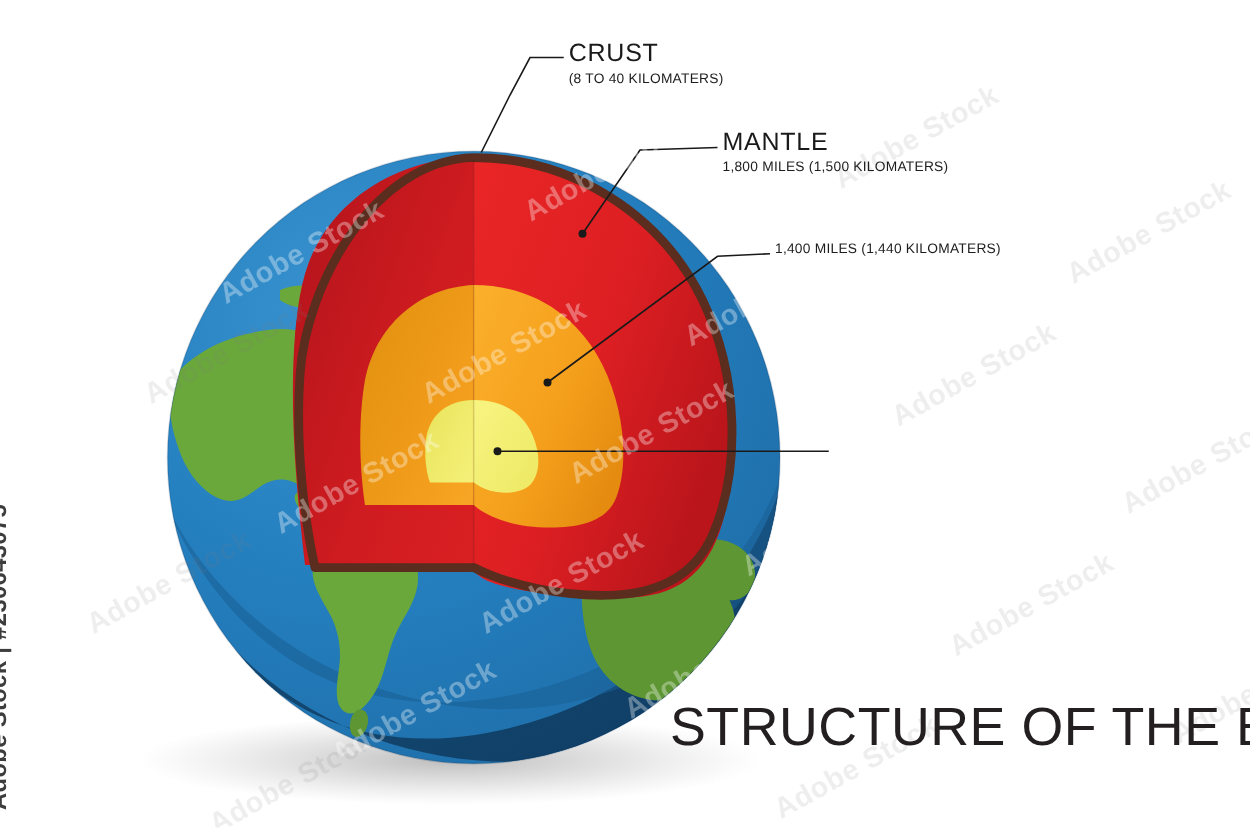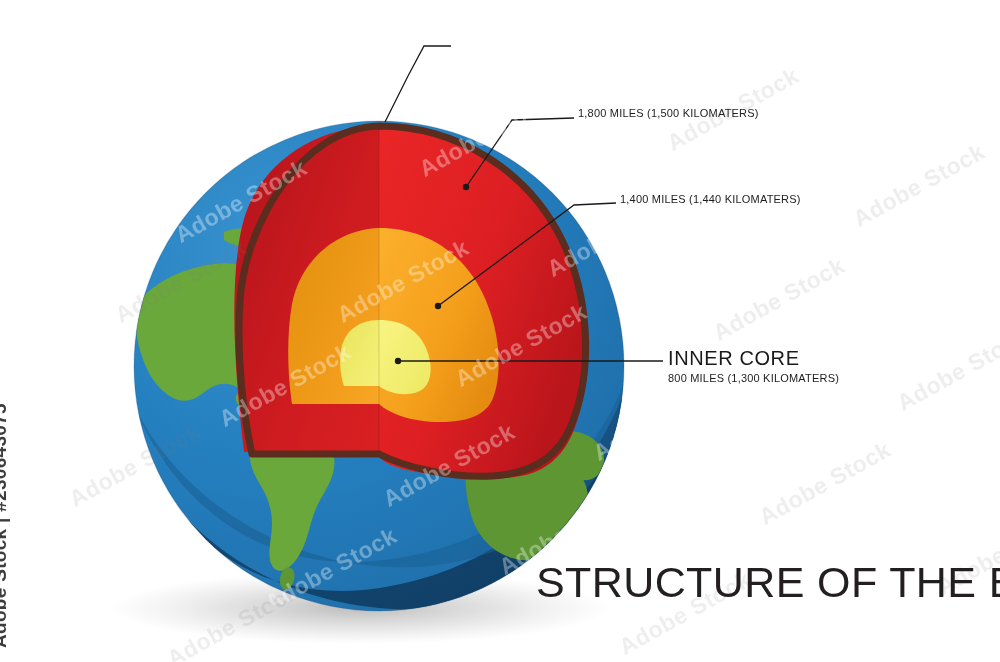--- a/index.html
+++ b/index.html
@@ -374,33 +374,34 @@
     <div class="wm dark" style="left:660px; top:96px;">Adobe Stock</div>
     <div class="wm dark" style="left:706px; top:286px;">Adobe Stock</div>
     <div class="wm dark" style="left:752px; top:470px;">Adobe Stock</div>
     <div class="wm dark" style="left:846px; top:172px;">Adobe Stock</div>
     <div class="wm dark" style="left:890px; top:356px;">Adobe Stock</div>
     <div class="wm dark" style="left:930px; top:540px;">Adobe Stock</div>
     <div class="wm dark" style="left:160px; top:612px;">Adobe Stock</div>
     <div class="wm dark" style="left:612px; top:600px;">Adobe Stock</div>
   </div>
 
+  <div class="callout" id="callout-crust">
+    <div class="title">CRUST</div>
+    <div class="sub">(8 TO 40 KILOMATERS)</div>
+  </div>
 
   <div class="callout" id="callout-mantle">
+    <div class="title">MANTLE</div>
     <div class="sub">1,800 MILES (1,500 KILOMATERS)</div>
   </div>
 
   <div class="callout" id="callout-outer-core">
     <div class="sub">1,400 MILES (1,440 KILOMATERS)</div>
   </div>
 
-  <div class="callout" id="callout-inner-core">
-    <div class="title">INNER CORE</div>
-    <div class="sub">800 MILES (1,300 KILOMATERS)</div>
-  </div>
 
   <div id="main-title">STRUCTURE OF THE EARTH</div>
 
   <div id="watermark-strip">
     <div id="watermark-id-inner">Adobe Stock | #230643075</div>
   </div>
 
 </div>
 
 </body></html>

